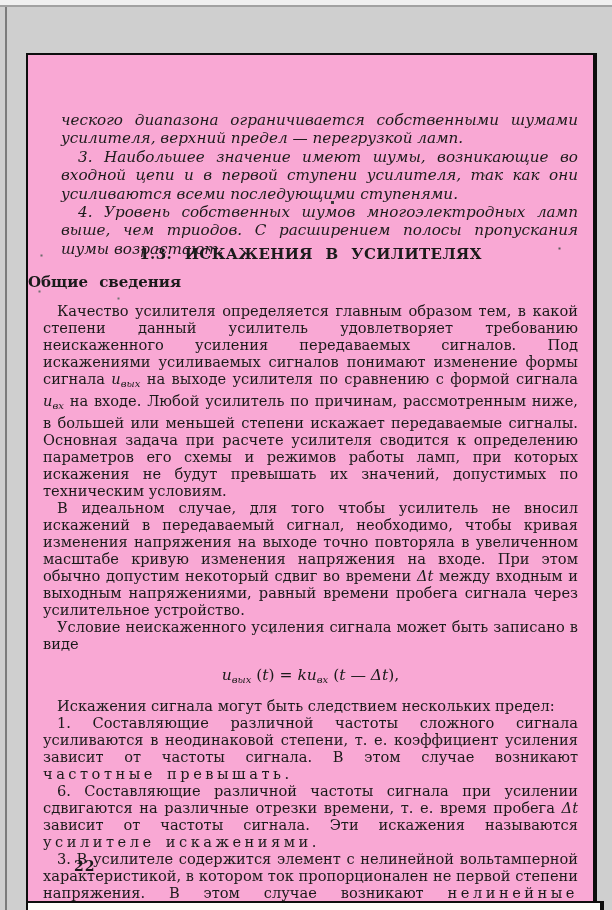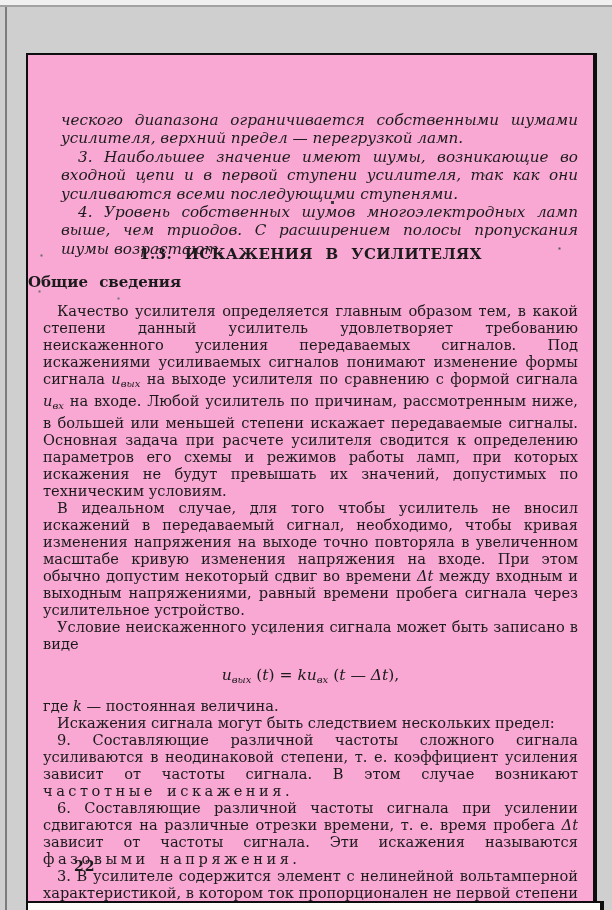--- a/index.html
+++ b/index.html
@@ -104,23 +104,22 @@
       <p class="ind">3. Наибольшее значение имеют шумы, возникающие во входной цепи и в первой ступени усилителя, так как они усиливаются всеми последующими ступенями.</p>
       <p class="ind">4. Уровень собственных шумов многоэлектродных ламп выше, чем триодов. С расширением полосы пропускания шумы возрастают.</p>
     </div>
   <div class="heading">1.3. ИСКАЖЕНИЯ В УСИЛИТЕЛЯХ</div>
   <div class="subheading">Общие сведения</div>
   <div class="body-text">
       <p class="indent"><span>Качество усилителя определяется главным образом тем, в какой степени данный усилитель удовлетворяет требованию неискаженного усиления передаваемых сигналов. Под искажениями усиливаемых сигналов понимают изменение формы сигнала </span><span class="s-var">u</span><span class="s-sub">вых</span><span> на выходе усилителя по сравнению с формой сигнала </span><span class="s-var">u</span><span class="s-sub">вх</span><span> на входе. Любой усилитель по причинам, рассмотренным ниже, в большей или меньшей степени искажает передаваемые сигналы. Основная задача при расчете усилителя сводится к определению параметров его схемы и режимов работы ламп, при которых искажения не будут превышать их значений, допустимых по техническим условиям.</span></p>
       <p class="indent"><span>В идеальном случае, для того чтобы усилитель не вносил искажений в передаваемый сигнал, необходимо, чтобы кривая изменения напряжения на выходе точно повторяла в увеличенном масштабе кривую изменения напряжения на входе. При этом обычно допустим некоторый сдвиг во времени </span><span class="s-var">Δt</span><span> между входным и выходным напряжениями, равный времени пробега сигнала через усилительное устройство.</span></p>
       <p class="indent"><span>Условие неискаженного усиления сигнала может быть записано в виде</span></p>
       <div class="formula"><span class="s-var">u</span><span class="s-sub">вых</span><span> (</span><span class="s-var">t</span><span>) = </span><span class="s-var">ku</span><span class="s-sub">вх</span><span> (</span><span class="s-var">t</span><span> — </span><span class="s-var">Δt</span><span>),</span></div>
-      <p class=""><span>где </span><span class="s-var">k</span><span> — постоянная величина.</span></p>
       <p class="indent"><span>Искажения сигнала могут быть следствием нескольких предел:</span></p>
-      <p class="indent"><span>9. Составляющие различной частоты сложного сигнала усиливаются в неодинаковой степени, т. е. коэффициент усиления зависит от частоты сигнала. В этом случае возникают </span><span class="s-sp">частотные искажения.</span></p>
-      <p class="indent"><span>6. Составляющие различной частоты сигнала при усилении сдвигаются на различные отрезки времени, т. е. время пробега </span><span class="s-var">Δt</span><span> зависит от частоты сигнала. Эти искажения называются </span><span class="s-sp">фазовыми напряжения.</span></p>
+      <p class="indent"><span>1. Составляющие различной частоты сложного сигнала усиливаются в неодинаковой степени, т. е. коэффициент усиления зависит от частоты сигнала. В этом случае возникают </span><span class="s-sp">частотные превышать.</span></p>
+      <p class="indent"><span>6. Составляющие различной частоты сигнала при усилении сдвигаются на различные отрезки времени, т. е. время пробега </span><span class="s-var">Δt</span><span> зависит от частоты сигнала. Эти искажения называются </span><span class="s-sp">усилителе искажениями.</span></p>
       <p class="indent"><span>3. В усилителе содержится элемент с нелинейной вольтамперной характеристикой, в котором ток пропорционален не первой степени напряжения. В этом случае возникают </span><span class="s-sp">нелинейные искажения.</span></p>
     </div>
   <div class="page-number">22</div>
   <div class="speckles"></div>
 </div>
 
 <div class="next-page"></div>
 
 </body></html>

